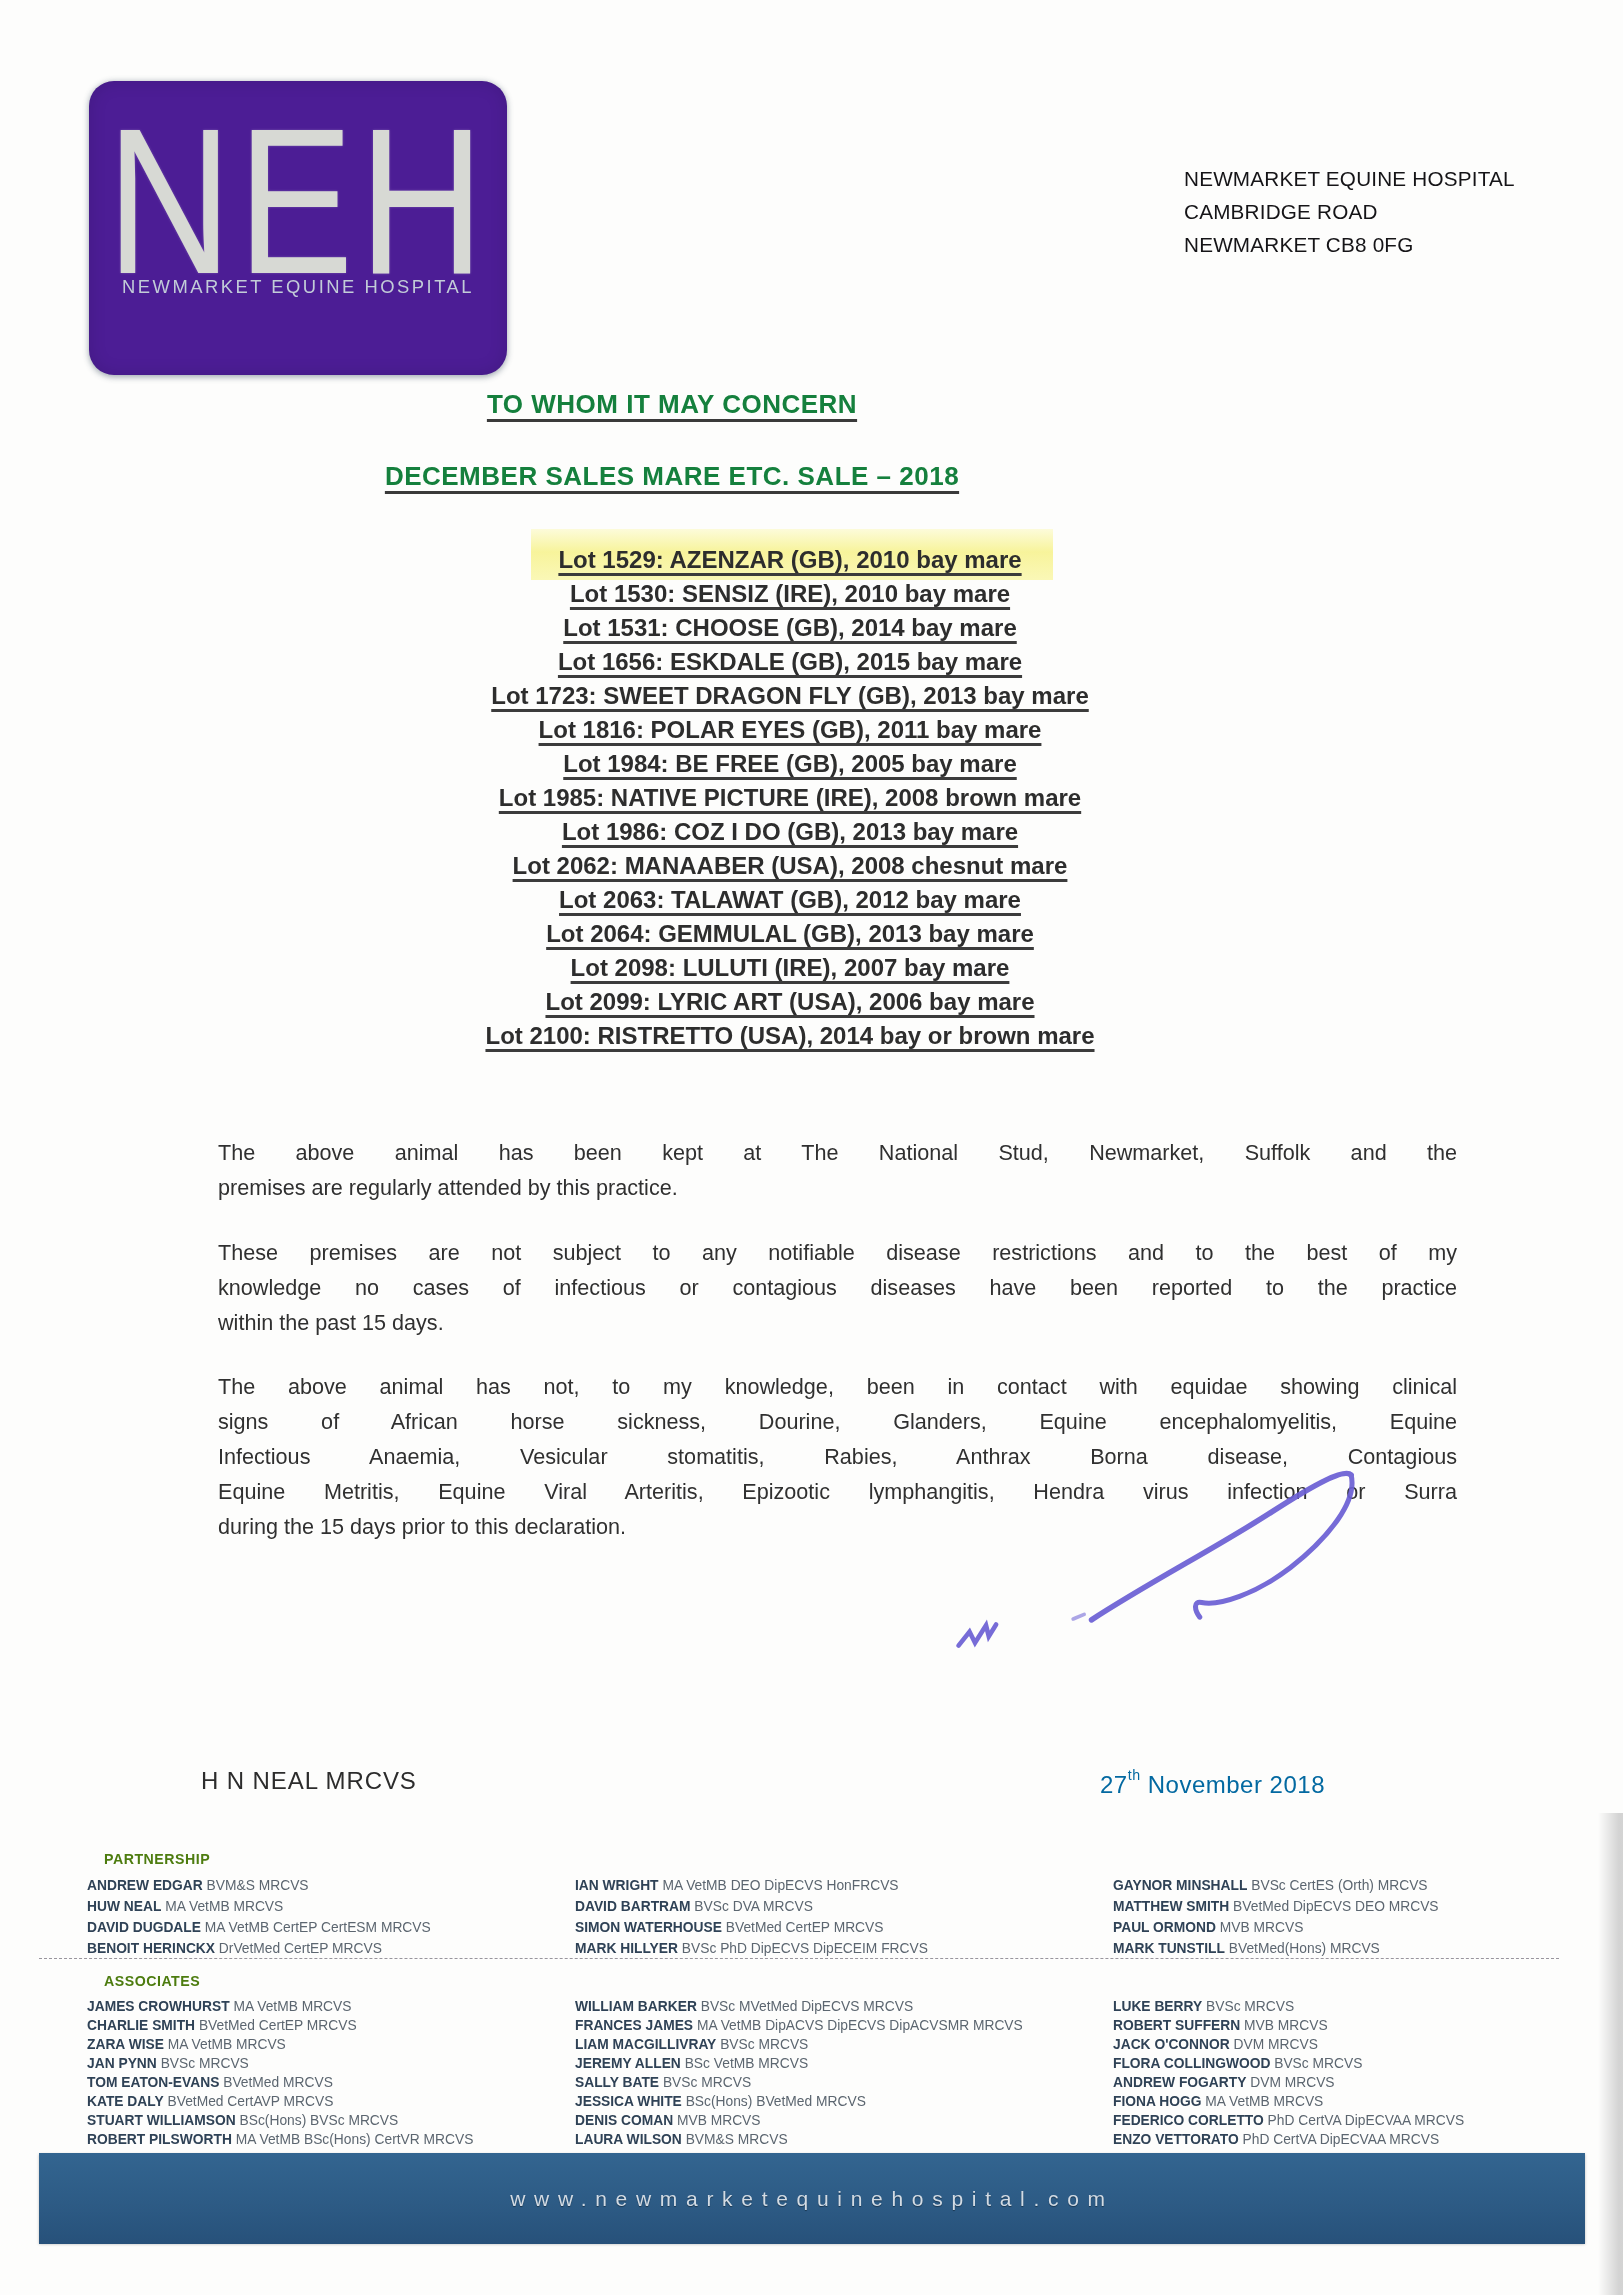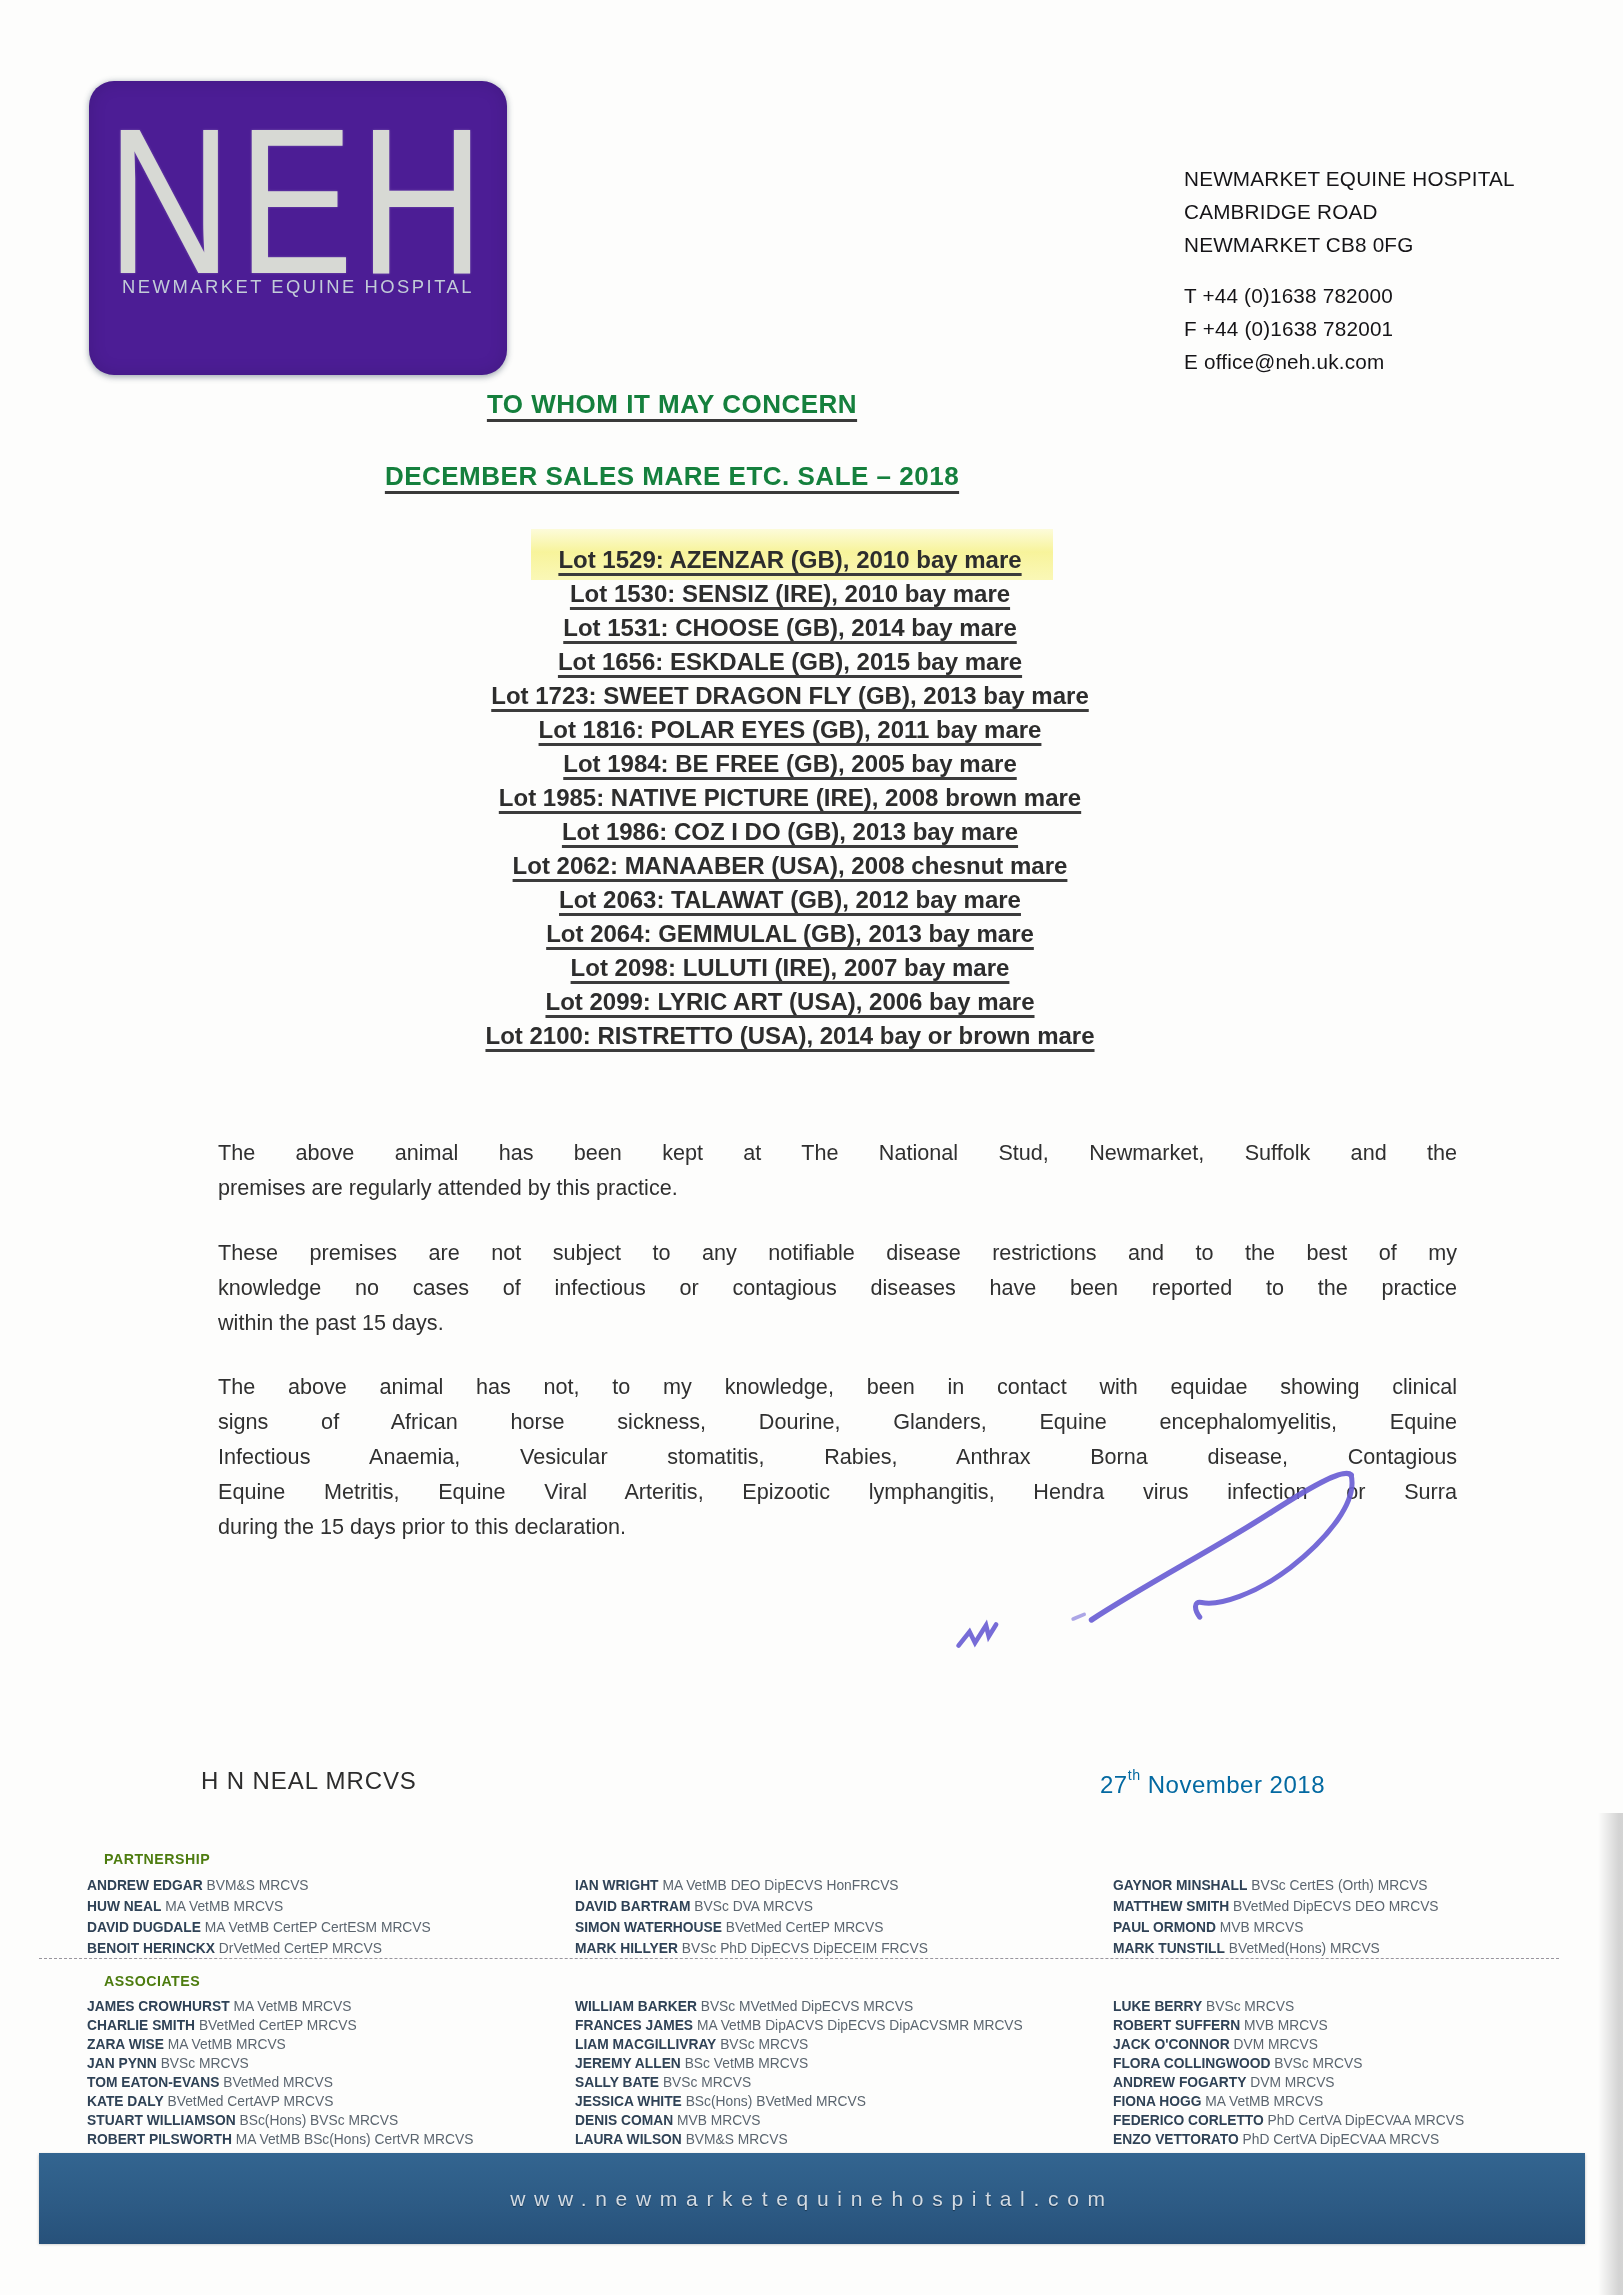--- a/index.html
+++ b/index.html
@@ -124,26 +124,20 @@
 </div>
 
 <div class="addr">
   <div>
 
   <div class="addr-line">NEWMARKET EQUINE HOSPITAL</div>
       <div class="addr-line">CAMBRIDGE ROAD</div>
       <div class="addr-line">NEWMARKET CB8 0FG</div>
     </div>
   <div class="gap"></div>
-  <div>
-
-  <div class="addr-line">T +44 (0)1638 782000</div>
-      <div class="addr-line">F +44 (0)1638 782001</div>
-      <div class="addr-line">E office@neh.uk.com</div>
-    </div>
 </div>
 
 <div class="center-band h1">
   <span class="uline">TO WHOM IT MAY CONCERN</span>
 </div>
 <div class="center-band h2">
   <span class="uline">DECEMBER SALES MARE ETC. SALE – 2018</span>
 </div>
 
 <div class="lots">

